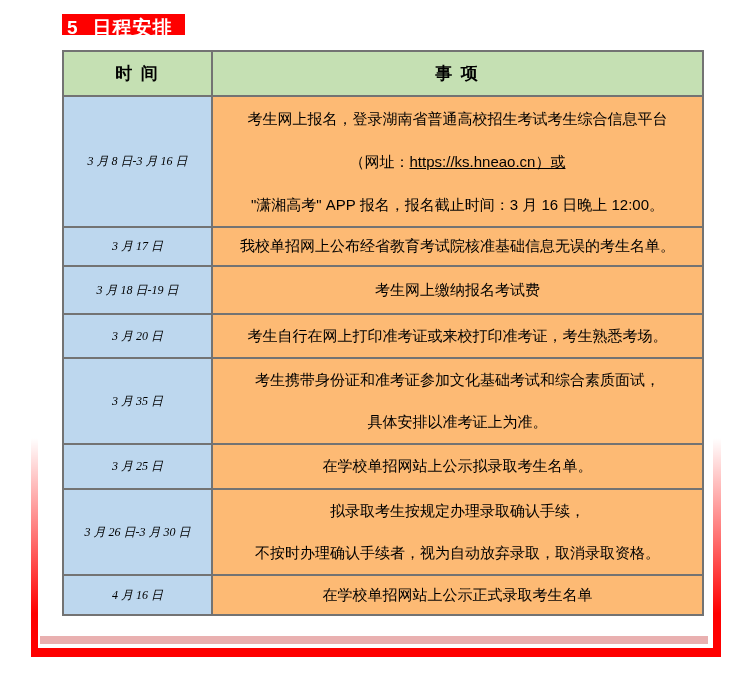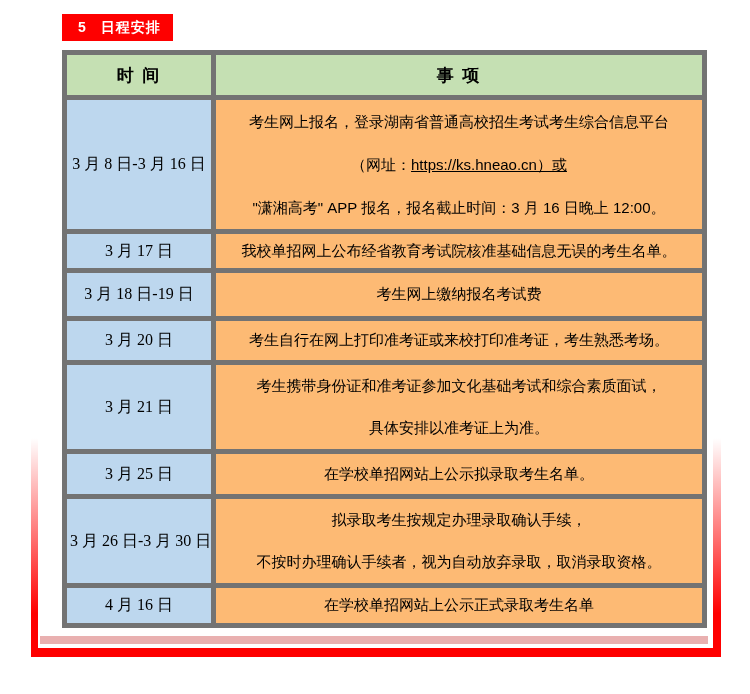--- a/index.html
+++ b/index.html
@@ -9,63 +9,64 @@
     background: #ffffff;
     font-family: "Liberation Sans", sans-serif;
     color: #000000;
     overflow: hidden;
   }
 
   
   .badge {
     position: absolute;
     left: 62px; top: 14px;
-    height: 27px;
+    height: 21px;
     background: #fe0000;
     color: #ffffff;
     font-weight: bold;
-    font-size: 14px;
+    font-size: 19px;
     line-height: 27px;
-    padding: 0 12px 0 16px;
+    padding: 0 12px 0 5px;
     letter-spacing: 1px;
     white-space: nowrap;
   }
   .badge .num { margin-right: 14px; }
 
   
   table.schedule {
     position: absolute;
     left: 62px; top: 50px;
     width: 640px;
     border-collapse: collapse;
     table-layout: fixed;
     border: 2px solid #000000;
   }
   table.schedule th, table.schedule td {
-    border: 5px solid #737373;
+    border: 2px solid #737373;
     text-align: center;
     vertical-align: middle;
     overflow: hidden;
   }
   col.c-time { width: 149px; }
   col.c-item { width: 491px; }
 
   tr.hdr th {
     height: 45px;
     background: #c5e0b3;
     font-size: 17px;
     font-weight: bold;
     letter-spacing: 2px;
   }
   td.time {
     background: #bdd7ee;
     font-family: "Liberation Serif", serif;
-    font-size: 16px;
+    font-size: 12px;
     padding: 0 3px;
     white-space: nowrap;
+    font-style: italic;
   }
   td.item {
     background: #fdba74;
     font-size: 15px;
     padding: 0 6px;
     line-height: 1.35;
   }
   tr.h131 { height: 131px; }
   tr.h39  { height: 39px; margin-left: 25px; }
   tr.h48  { height: 48px; }
@@ -141,21 +142,21 @@
     <td class="time">3 月 18 日-19 日</td>
     <td class="item">考生网上缴纳报名考试费</td>
   </tr>
 
   <tr class="h44">
     <td class="time">3 月 20 日</td>
     <td class="item">考生自行在网上打印准考证或来校打印准考证，考生熟悉考场。</td>
   </tr>
 
   <tr class="h86">
-    <td class="time">3 月 21 日</td>
+    <td class="time">3 月 35 日</td>
     <td class="item lines-2">
       <div class="ln">考生携带身份证和准考证参加文化基础考试和综合素质面试，</div>
       <div class="ln">具体安排以准考证上为准。</div>
     </td>
   </tr>
 
   <tr class="h45">
     <td class="time">3 月 25 日</td>
     <td class="item">在学校单招网站上公示拟录取考生名单。</td>
   </tr>

